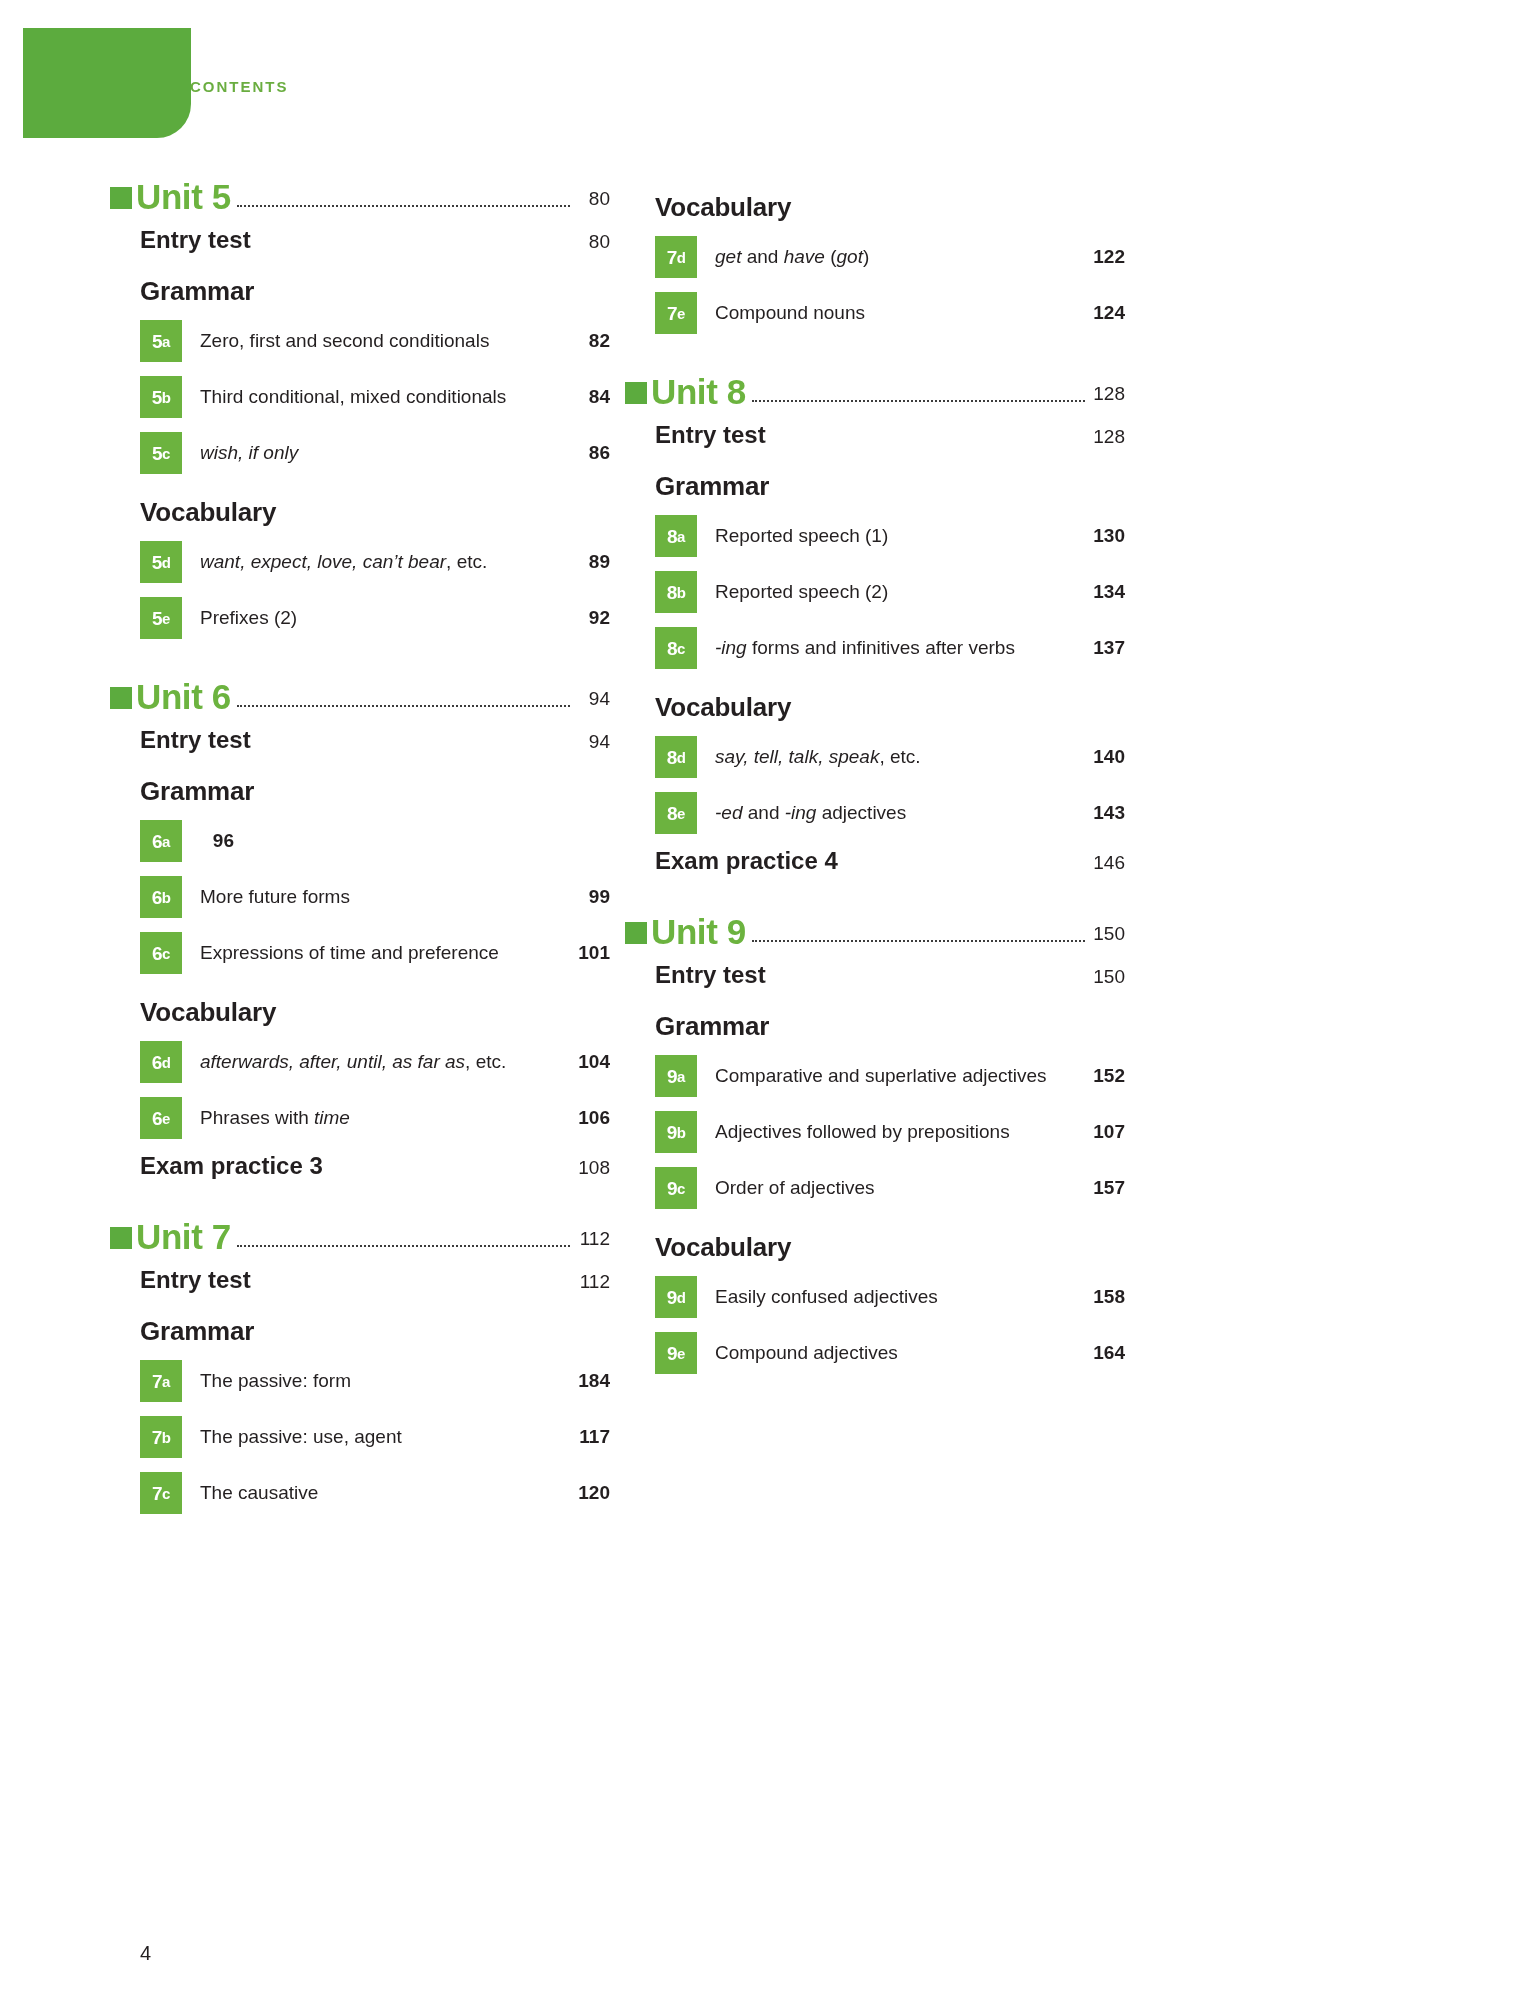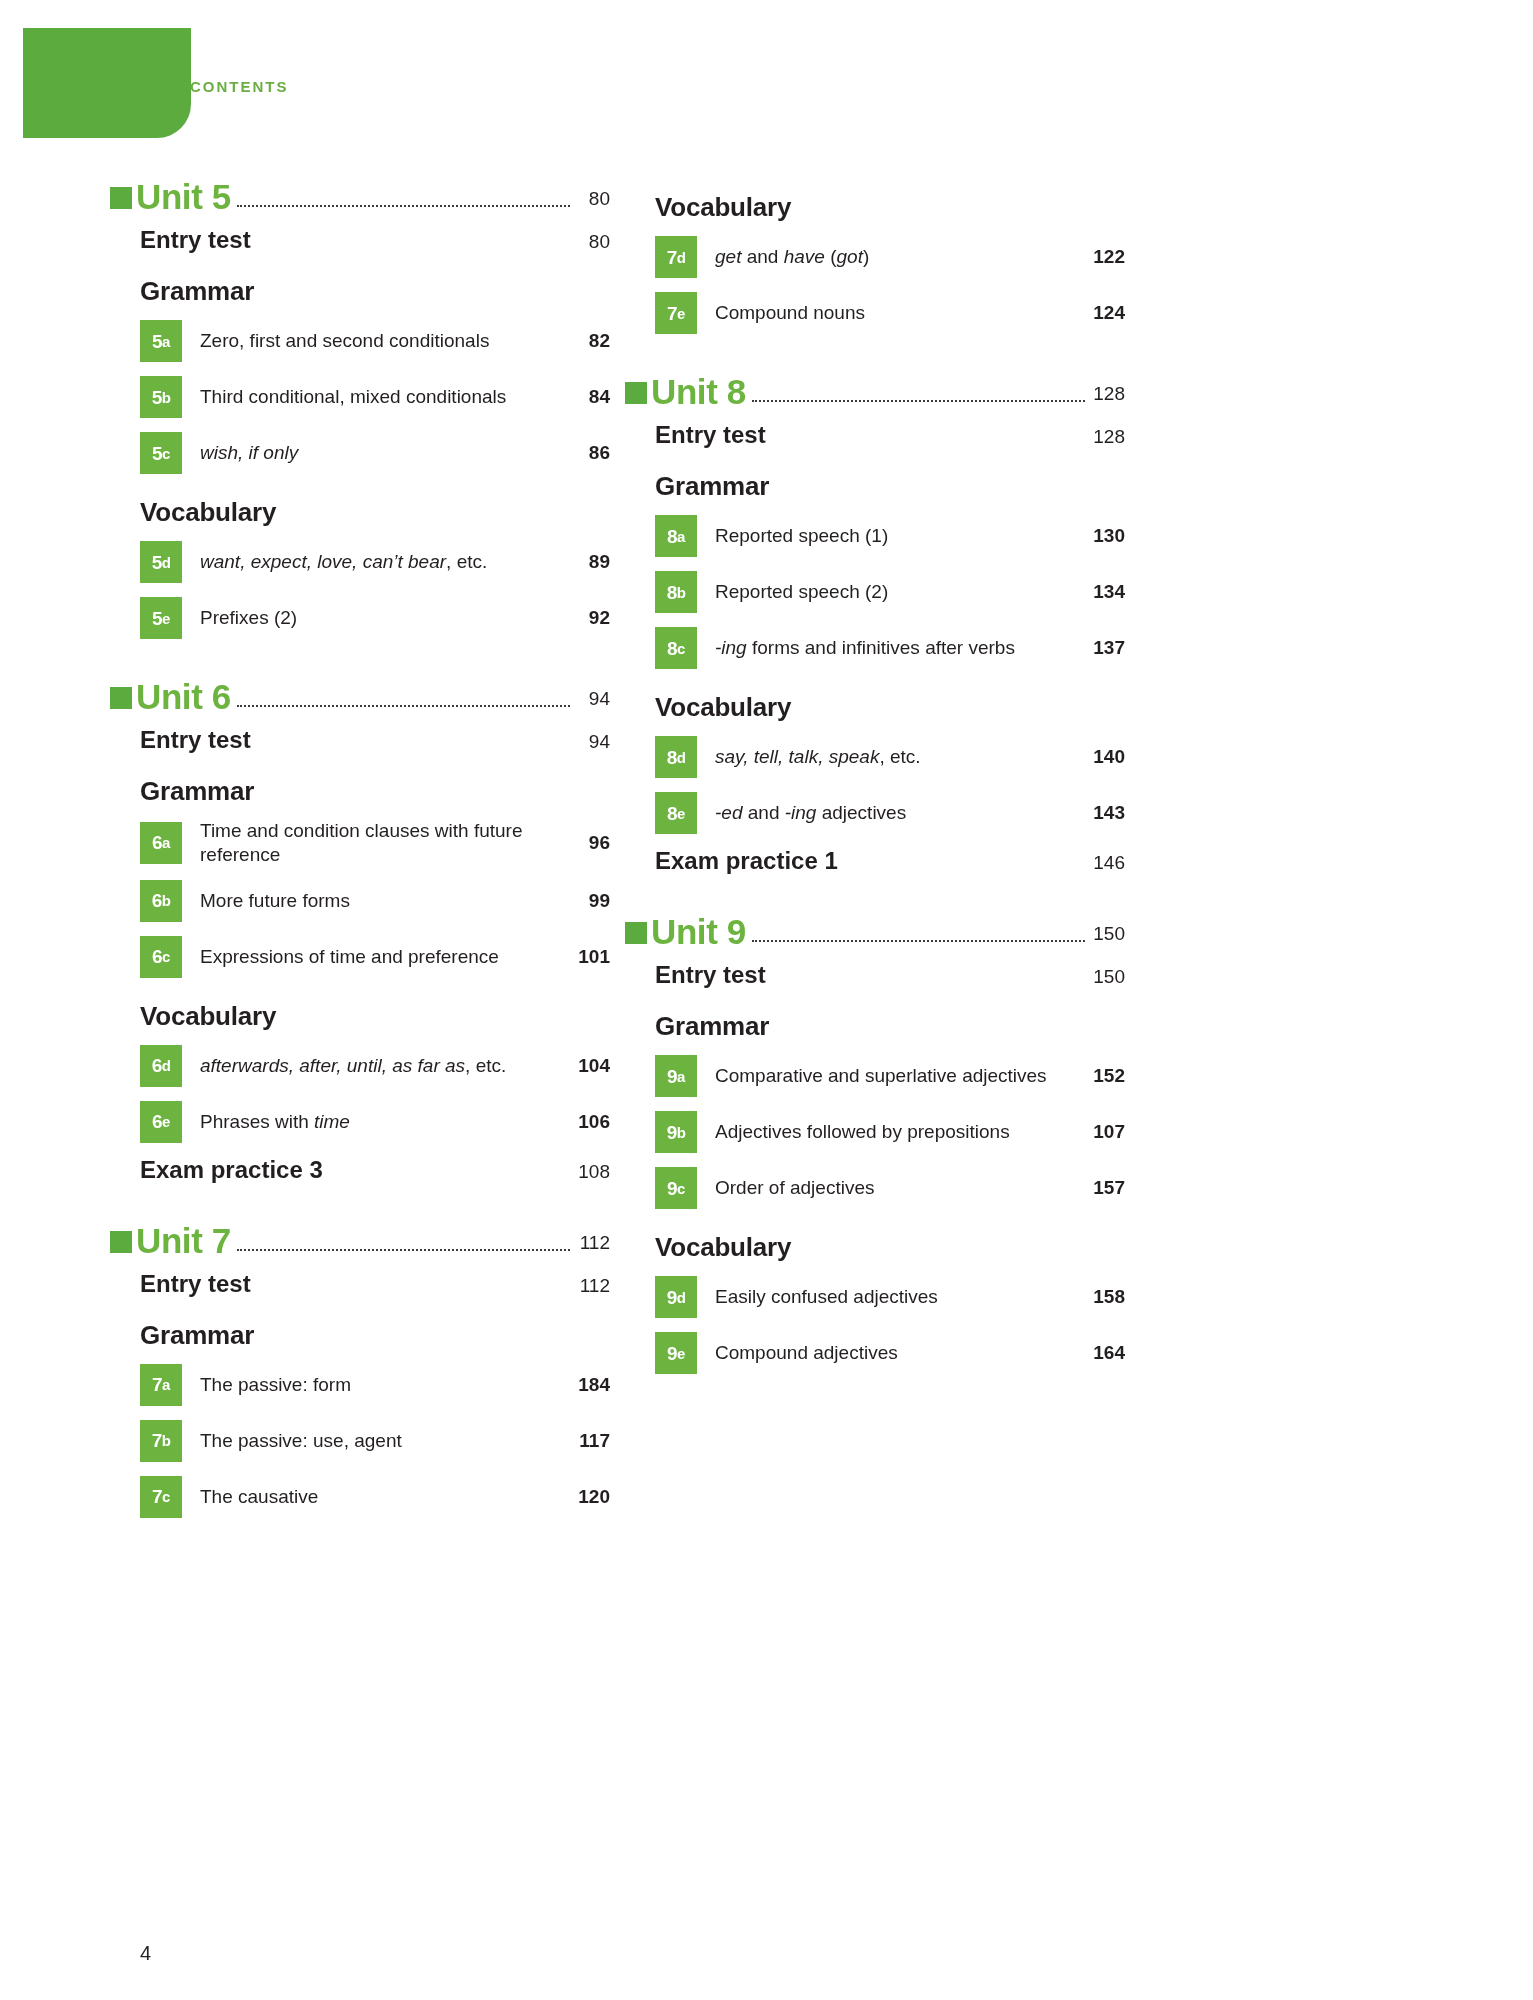--- a/index.html
+++ b/index.html
@@ -247,21 +247,20 @@
       <div class="bold-row">
         <span class="label">Entry test</span>
         <span class="page-no">94</span>
       </div>
       <div class="section-head">Grammar</div>
       <div class="entry-row">
         <div class="badge">
           <span>6</span>
           <span class="sub">a</span>
         </div>
-        <span class="entry-text">Time and condition clauses with future reference</span>
         <span class="entry-page">96</span>
       </div>
       <div class="entry-row">
         <div class="badge">
           <span>6</span>
           <span class="sub">b</span>
         </div>
         <span class="entry-text">More future forms</span>
         <span class="entry-page">99</span>
       </div>
@@ -394,21 +393,21 @@
       </div>
       <div class="entry-row">
         <div class="badge">
           <span>8</span>
           <span class="sub">e</span>
         </div>
         <span class="entry-text"><em>-ed</em> and <em>-ing</em> adjectives</span>
         <span class="entry-page">143</span>
       </div>
       <div class="bold-row">
-        <span class="label">Exam practice 1</span>
+        <span class="label">Exam practice 4</span>
         <span class="page-no">146</span>
       </div>
       <div class="unit-row">
         <span class="unit-bullet"></span>
         <span class="unit-title">Unit 9</span>
         <span class="unit-leader"></span>
         <span class="unit-page">150</span>
       </div>
       <div class="bold-row">
         <span class="label">Entry test</span>

